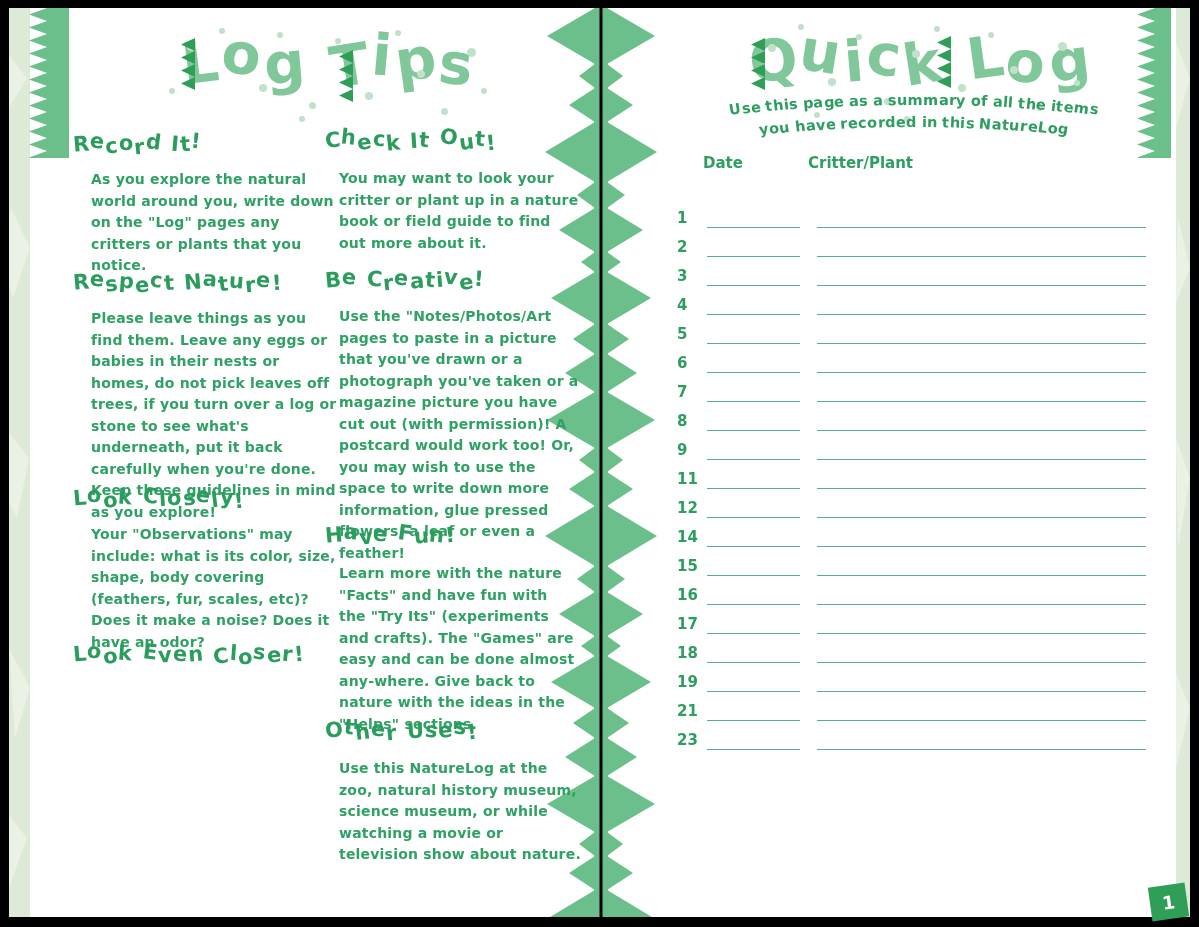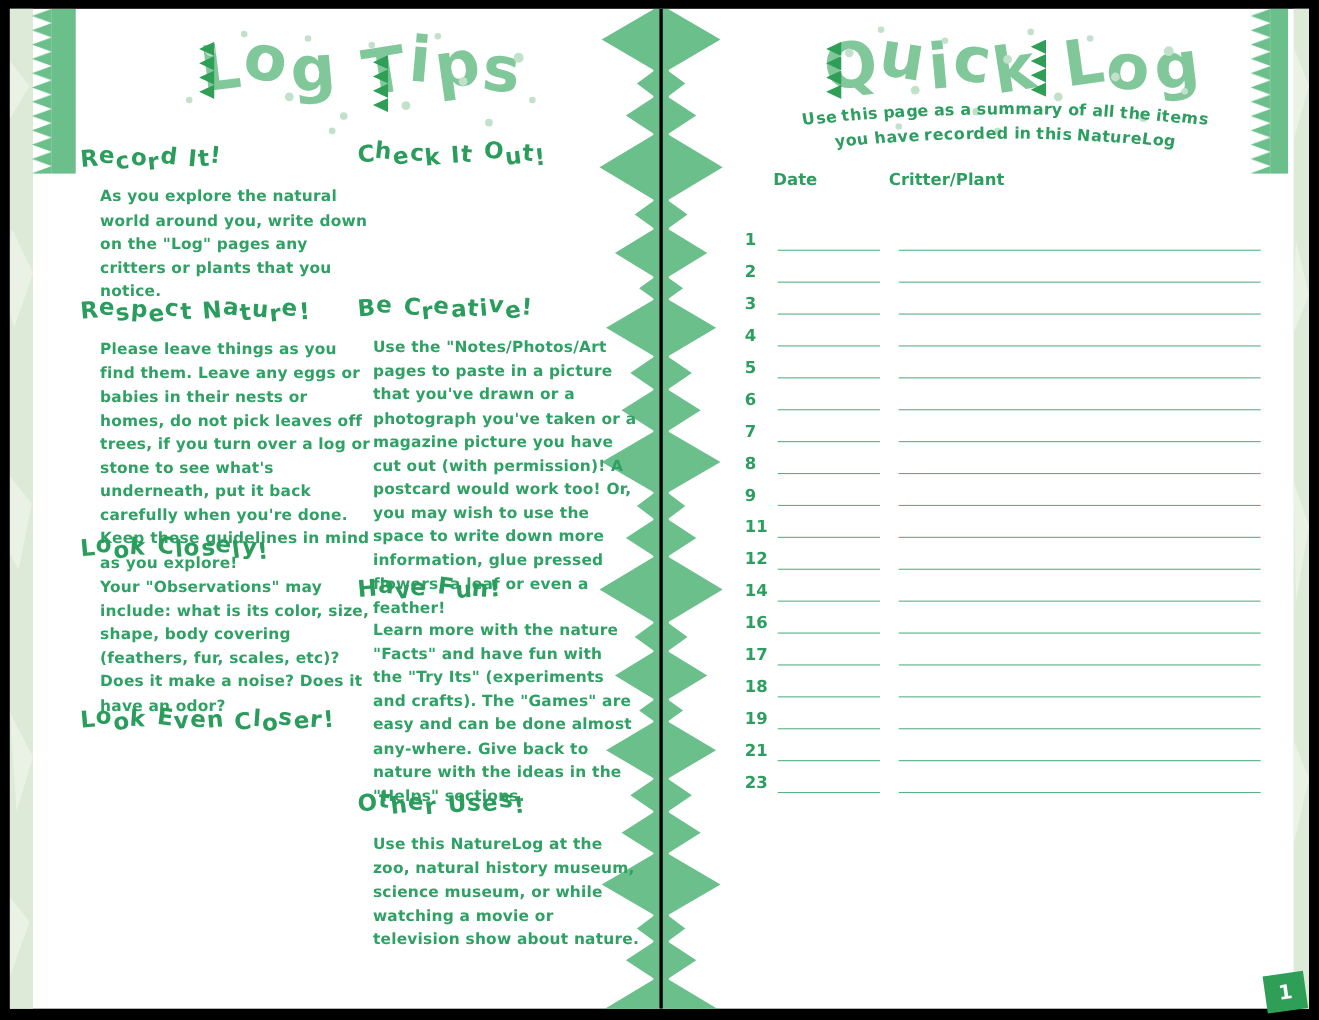--- a/index.html
+++ b/index.html
@@ -110,20 +110,21 @@
 
     <div class="heading fx-bounce" style="left:64px;top:262px;"><span style="transform: translateY(0px) rotate(-5deg);">R</span><span style="transform: translateY(-3px) rotate(6deg);">e</span><span style="transform: translateY(2px) rotate(-7deg);">s</span><span style="transform: translateY(-1px) rotate(4deg);">p</span><span style="transform: translateY(3px) rotate(-6deg);">e</span><span style="transform: translateY(-2px) rotate(7deg);">c</span><span style="transform: translateY(1px) rotate(-4deg);">t</span><span style="width: 0.45em; transform: translateY(0px) rotate(5deg);"> </span><span style="transform: translateY(0px) rotate(-5deg);">N</span><span style="transform: translateY(-3px) rotate(6deg);">a</span><span style="transform: translateY(2px) rotate(-7deg);">t</span><span style="transform: translateY(-1px) rotate(4deg);">u</span><span style="transform: translateY(3px) rotate(-6deg);">r</span><span style="transform: translateY(-2px) rotate(7deg);">e</span><span style="transform: translateY(1px) rotate(-4deg);">!</span></div>
     <div class="para" style="left:82px;top:300px;width:250px;">Please leave things as you find them. Leave any eggs or babies in their nests or homes, do not pick leaves off trees, if you turn over a log or stone to see what's underneath, put it back carefully when you're done. Keep these guidelines in mind as you explore!</div>
 
     <div class="heading fx-bounce" style="left:64px;top:478px;"><span style="transform: translateY(0px) rotate(-5deg);">L</span><span style="transform: translateY(-3px) rotate(6deg);">o</span><span style="transform: translateY(2px) rotate(-7deg);">o</span><span style="transform: translateY(-1px) rotate(4deg);">k</span><span style="width: 0.45em; transform: translateY(3px) rotate(-6deg);"> </span><span style="transform: translateY(-2px) rotate(7deg);">C</span><span style="transform: translateY(1px) rotate(-4deg);">l</span><span style="transform: translateY(0px) rotate(5deg);">o</span><span style="transform: translateY(0px) rotate(-5deg);">s</span><span style="transform: translateY(-3px) rotate(6deg);">e</span><span style="transform: translateY(2px) rotate(-7deg);">l</span><span style="transform: translateY(-1px) rotate(4deg);">y</span><span style="transform: translateY(3px) rotate(-6deg);">!</span></div>
     <div class="para" style="left:82px;top:516px;width:250px;">Your "Observations" may include: what is its color, size, shape, body covering (feathers, fur, scales, etc)? Does it make a noise? Does it have an odor?</div>
 
     <div class="heading fx-bounce" style="left:64px;top:634px;"><span style="transform: translateY(0px) rotate(-5deg);">L</span><span style="transform: translateY(-3px) rotate(6deg);">o</span><span style="transform: translateY(2px) rotate(-7deg);">o</span><span style="transform: translateY(-1px) rotate(4deg);">k</span><span style="width: 0.45em; transform: translateY(3px) rotate(-6deg);"> </span><span style="transform: translateY(-2px) rotate(7deg);">E</span><span style="transform: translateY(1px) rotate(-4deg);">v</span><span style="transform: translateY(0px) rotate(5deg);">e</span><span style="transform: translateY(0px) rotate(-5deg);">n</span><span style="width: 0.45em; transform: translateY(-3px) rotate(6deg);"> </span><span style="transform: translateY(2px) rotate(-7deg);">C</span><span style="transform: translateY(-1px) rotate(4deg);">l</span><span style="transform: translateY(3px) rotate(-6deg);">o</span><span style="transform: translateY(-2px) rotate(7deg);">s</span><span style="transform: translateY(1px) rotate(-4deg);">e</span><span style="transform: translateY(0px) rotate(5deg);">r</span><span style="transform: translateY(0px) rotate(-5deg);">!</span></div>
 
     <div class="heading fx-bounce" style="left:316px;top:120px;"><span style="transform: translateY(0px) rotate(-5deg);">C</span><span style="transform: translateY(-3px) rotate(6deg);">h</span><span style="transform: translateY(2px) rotate(-7deg);">e</span><span style="transform: translateY(-1px) rotate(4deg);">c</span><span style="transform: translateY(3px) rotate(-6deg);">k</span><span style="width: 0.45em; transform: translateY(-2px) rotate(7deg);"> </span><span style="transform: translateY(1px) rotate(-4deg);">I</span><span style="transform: translateY(0px) rotate(5deg);">t</span><span style="width: 0.45em; transform: translateY(0px) rotate(-5deg);"> </span><span style="transform: translateY(-3px) rotate(6deg);">O</span><span style="transform: translateY(2px) rotate(-7deg);">u</span><span style="transform: translateY(-1px) rotate(4deg);">t</span><span style="transform: translateY(3px) rotate(-6deg);">!</span></div>
+    <div class="para" style="left:330px;top:160px;width:240px;">You may want to look your critter or plant up in a nature book or field guide to find out more about it.</div>
 
     <div class="heading fx-bounce" style="left:316px;top:260px;"><span style="transform: translateY(0px) rotate(-5deg);">B</span><span style="transform: translateY(-3px) rotate(6deg);">e</span><span style="width: 0.45em; transform: translateY(2px) rotate(-7deg);"> </span><span style="transform: translateY(-1px) rotate(4deg);">C</span><span style="transform: translateY(3px) rotate(-6deg);">r</span><span style="transform: translateY(-2px) rotate(7deg);">e</span><span style="transform: translateY(1px) rotate(-4deg);">a</span><span style="transform: translateY(0px) rotate(5deg);">t</span><span style="transform: translateY(0px) rotate(-5deg);">i</span><span style="transform: translateY(-3px) rotate(6deg);">v</span><span style="transform: translateY(2px) rotate(-7deg);">e</span><span style="transform: translateY(-1px) rotate(4deg);">!</span></div>
     <div class="para" style="left:330px;top:298px;width:240px;">Use the "Notes/Photos/Art pages to paste in a picture that you've drawn or a photograph you've taken or a magazine picture you have cut out (with permission)! A postcard would work too! Or, you may wish to use the space to write down more information, glue pressed flowers, a leaf or even a feather!</div>
 
     <div class="heading fx-bounce" style="left:316px;top:515px;"><span style="transform: translateY(0px) rotate(-5deg);">H</span><span style="transform: translateY(-3px) rotate(6deg);">a</span><span style="transform: translateY(2px) rotate(-7deg);">v</span><span style="transform: translateY(-1px) rotate(4deg);">e</span><span style="width: 0.45em; transform: translateY(3px) rotate(-6deg);"> </span><span style="transform: translateY(-2px) rotate(7deg);">F</span><span style="transform: translateY(1px) rotate(-4deg);">u</span><span style="transform: translateY(0px) rotate(5deg);">n</span><span style="transform: translateY(0px) rotate(-5deg);">!</span></div>
     <div class="para" style="left:330px;top:555px;width:240px;">Learn more with the nature "Facts" and have fun with the "Try Its" (experiments and crafts). The "Games" are easy and can be done almost any-where. Give back to nature with the ideas in the "Helps" sections.</div>
 
     <div class="heading fx-bounce" style="left:316px;top:710px;"><span style="transform: translateY(0px) rotate(-5deg);">O</span><span style="transform: translateY(-3px) rotate(6deg);">t</span><span style="transform: translateY(2px) rotate(-7deg);">h</span><span style="transform: translateY(-1px) rotate(4deg);">e</span><span style="transform: translateY(3px) rotate(-6deg);">r</span><span style="width: 0.45em; transform: translateY(-2px) rotate(7deg);"> </span><span style="transform: translateY(1px) rotate(-4deg);">U</span><span style="transform: translateY(0px) rotate(5deg);">s</span><span style="transform: translateY(0px) rotate(-5deg);">e</span><span style="transform: translateY(-3px) rotate(6deg);">s</span><span style="transform: translateY(2px) rotate(-7deg);">!</span></div>
     <div class="para" style="left:330px;top:750px;width:245px;">Use this NatureLog at the zoo, natural history museum, science museum, or while watching a movie or television show about nature.</div>
 
@@ -213,20 +214,25 @@
           <div class="ql-num">12</div>
           <div class="ql-dateline"></div>
           <div class="ql-critterline"></div>
         </div>
         <div class="ql-row">
           <div class="ql-num">14</div>
           <div class="ql-dateline"></div>
           <div class="ql-critterline"></div>
         </div>
         <div class="ql-row">
+          <div class="ql-num">15</div>
+          <div class="ql-dateline"></div>
+          <div class="ql-critterline"></div>
+        </div>
+        <div class="ql-row">
           <div class="ql-num">16</div>
           <div class="ql-dateline"></div>
           <div class="ql-critterline"></div>
         </div>
         <div class="ql-row">
           <div class="ql-num">17</div>
           <div class="ql-dateline"></div>
           <div class="ql-critterline"></div>
         </div>
         <div class="ql-row">

